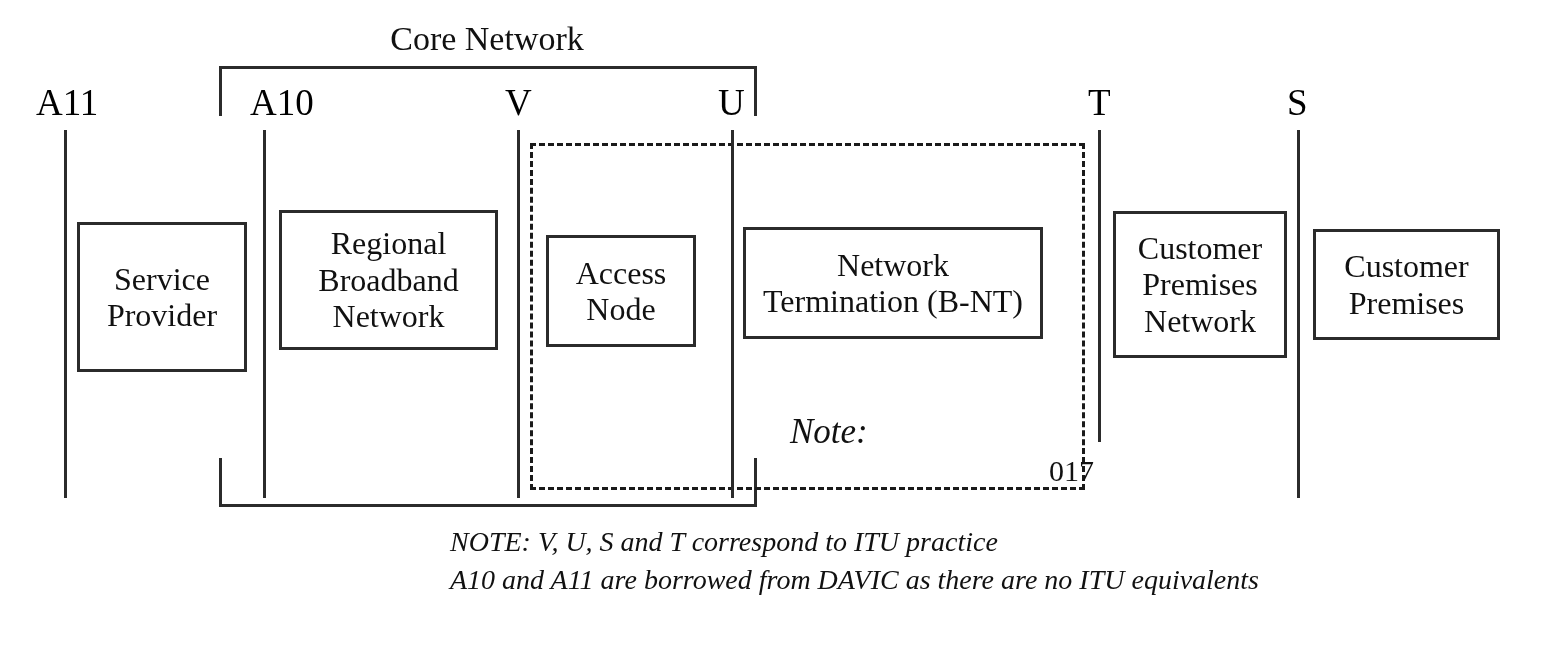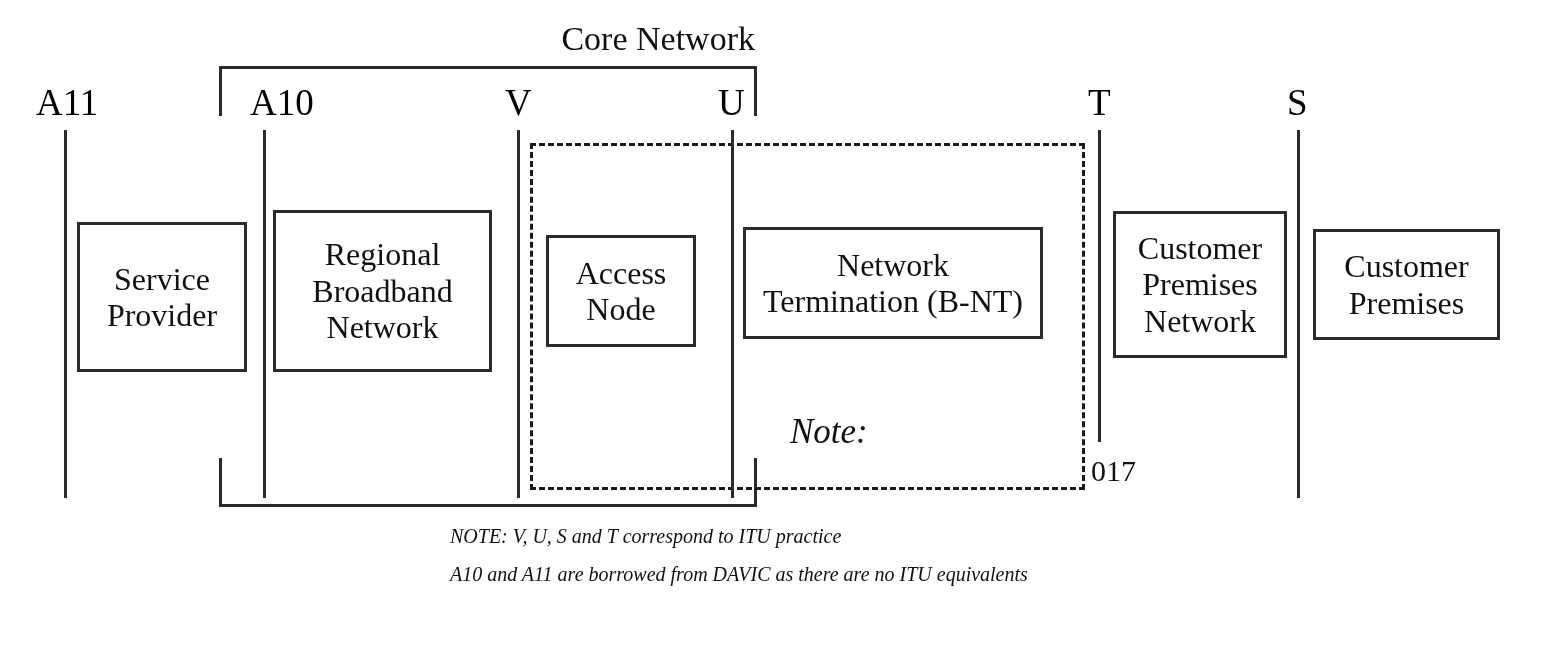--- a/index.html
+++ b/index.html
@@ -61,21 +61,21 @@
     border-bottom: 3px solid #2b2b2b;
     border-left: 3px solid #2b2b2b;
     border-right: 3px solid #2b2b2b;
     box-sizing: border-box;
   }
   
   .core-title {
     position: absolute;
     font-size: 34px;
     line-height: 1;
-    text-align: right;
+    text-align: center;
     white-space: nowrap;
     color: #111111;
   }
   
   .dashed-region {
     position: absolute;
     border: 3px dashed #1a1a1a;
     box-sizing: border-box;
     background: transparent;
   }
@@ -91,21 +91,21 @@
   .note-plain {
     position: absolute;
     font-size: 30px;
     line-height: 1;
     white-space: nowrap;
     color: #111111;
   }
   .footnote {
     position: absolute;
     font-style: italic;
-    font-size: 20px;
+    font-size: 28px;
     line-height: 1.25;
     white-space: nowrap;
     color: #111111;
   }
 </style>
 </head>
 <body>
 
 <div id="canvas">
 
@@ -128,39 +128,39 @@
   <div class="ref-label" style="left:250px;  top:84px;">A10</div>
   <div class="ref-label" style="left:505px;  top:84px;">V</div>
   <div class="ref-label" style="left:718px;  top:84px;">U</div>
   <div class="ref-label" style="left:1088px; top:84px;">T</div>
   <div class="ref-label" style="left:1287px; top:84px;">S</div>
 
   <div class="entity-box" style="left:77px; top:222px; width:170px; height:150px;">
     <div class="entity-label">Service<br>Provider</div>
   </div>
 
-  <div class="entity-box" style="left:273px; top:210px; width:219px; height:162px;">
+  <div class="entity-box" style="left:279px; top:210px; width:219px; height:140px;">
     <div class="entity-label">Regional<br>Broadband<br>Network</div>
   </div>
 
   <div class="entity-box" style="left:546px; top:235px; width:150px; height:112px;">
     <div class="entity-label">Access<br>Node</div>
   </div>
 
   <div class="entity-box" style="left:743px; top:227px; width:300px; height:112px;">
     <div class="entity-label">Network<br>Termination (B-NT)</div>
   </div>
 
   <div class="entity-box" style="left:1113px; top:211px; width:174px; height:147px;">
     <div class="entity-label">Customer<br>Premises<br>Network</div>
   </div>
 
   <div class="entity-box" style="left:1313px; top:229px; width:187px; height:111px;">
     <div class="entity-label">Customer<br>Premises</div>
   </div>
 
   <div class="note-italic" style="left:790px; top:414px;">Note:</div>
-  <div class="note-plain" style="left:1091px; top:456px;">017</div>
+  <div class="note-plain" style="left:1049px; top:456px;">017</div>
 
   <div class="footnote" style="left:450px; top:524px;">NOTE: V, U, S and T correspond to ITU practice</div>
   <div class="footnote" style="left:450px; top:562px;">A10 and A11 are borrowed from DAVIC as there are no ITU equivalents</div>
 
 </div>
 
 </body></html>

